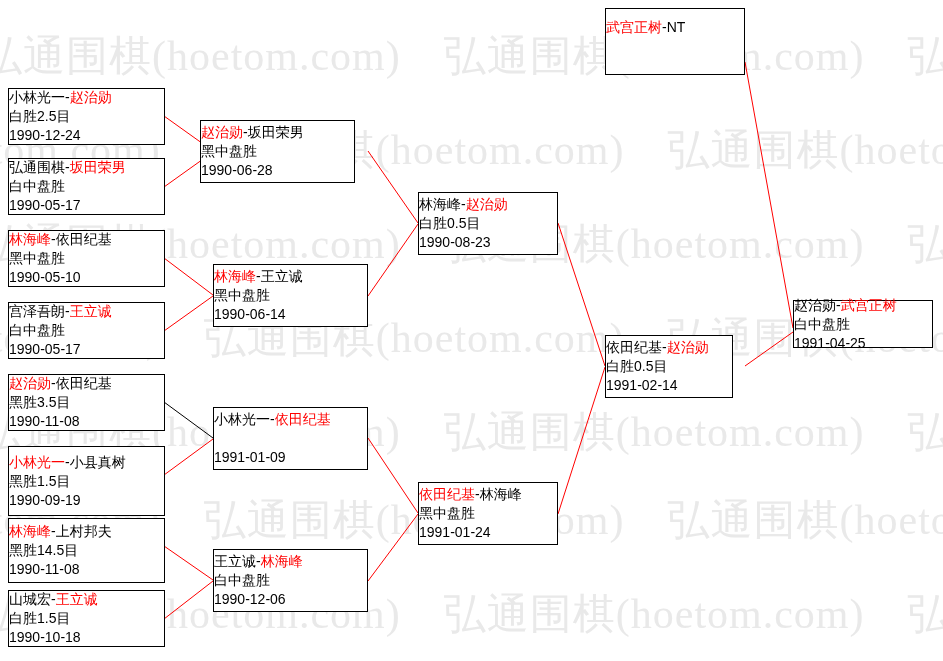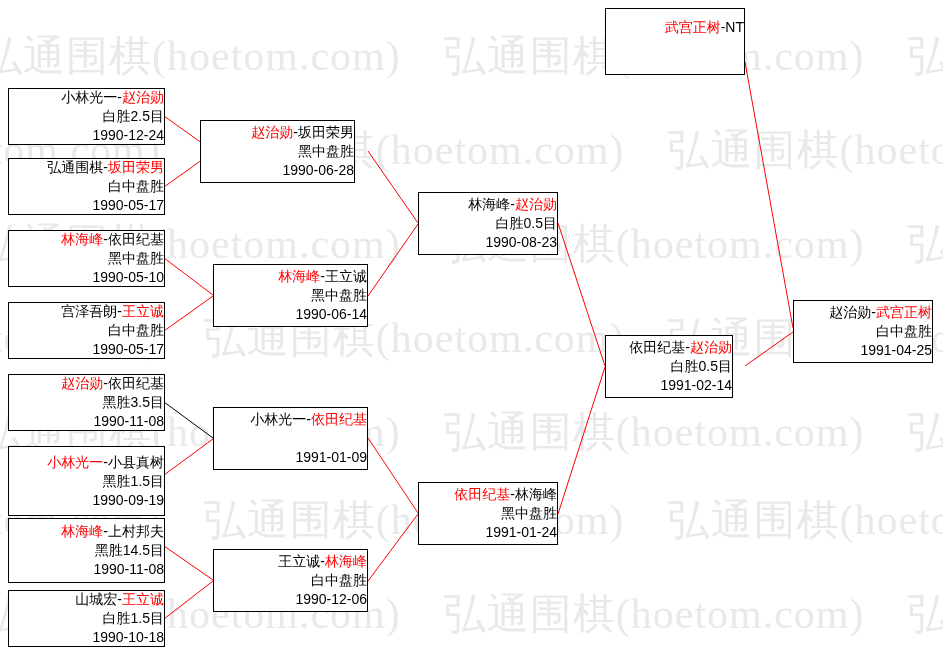--- a/index.html
+++ b/index.html
@@ -14,21 +14,21 @@
     position:absolute;white-space:nowrap;
     font-size:42px;letter-spacing:1px;
     font-family:"Liberation Serif","DejaVu Serif",serif;
   }
   
   #connectors{position:absolute;left:0;top:0;z-index:1;}
   
   .box{
     position:absolute;z-index:2;box-sizing:border-box;
     background:#ffffff;border:1px solid #000000;
-    display:flex;flex-direction:column;justify-content:center;align-items:flex-end;
+    display:flex;flex-direction:column;justify-content:center;align-items:flex-start;
     text-align:center;font-size:14px;line-height:19px;color:#000000;
   }
   .box .bline{white-space:nowrap;}
   .win{color:#ff0000;}
   .seed{justify-content:flex-start;padding-top:9px;}
 </style>
 </head>
 <body>
 
 <div id="watermark">
@@ -136,17 +136,17 @@
 <div class="box" style="left:605px;top:335px;width:128px;height:63px">
     <div class="bline"><span>依田纪基</span><span>-</span><span class="win">赵治勋</span></div>
     <div class="bline">白胜0.5目</div>
     <div class="bline">1991-02-14</div>
   </div>
 
 <div class="box seed" style="left:605px;top:8px;width:140px;height:67px">
     <div class="bline"><span class="win">武宫正树</span><span>-</span><span>NT</span></div>
   </div>
 
-<div class="box" style="left:793px;top:300px;width:140px;height:63px">
+<div class="box" style="left:793px;top:300px;width:140px;height:48px">
     <div class="bline"><span>赵治勋</span><span>-</span><span class="win">武宫正树</span></div>
     <div class="bline">白中盘胜</div>
     <div class="bline">1991-04-25</div>
   </div>
 
 </body></html>

